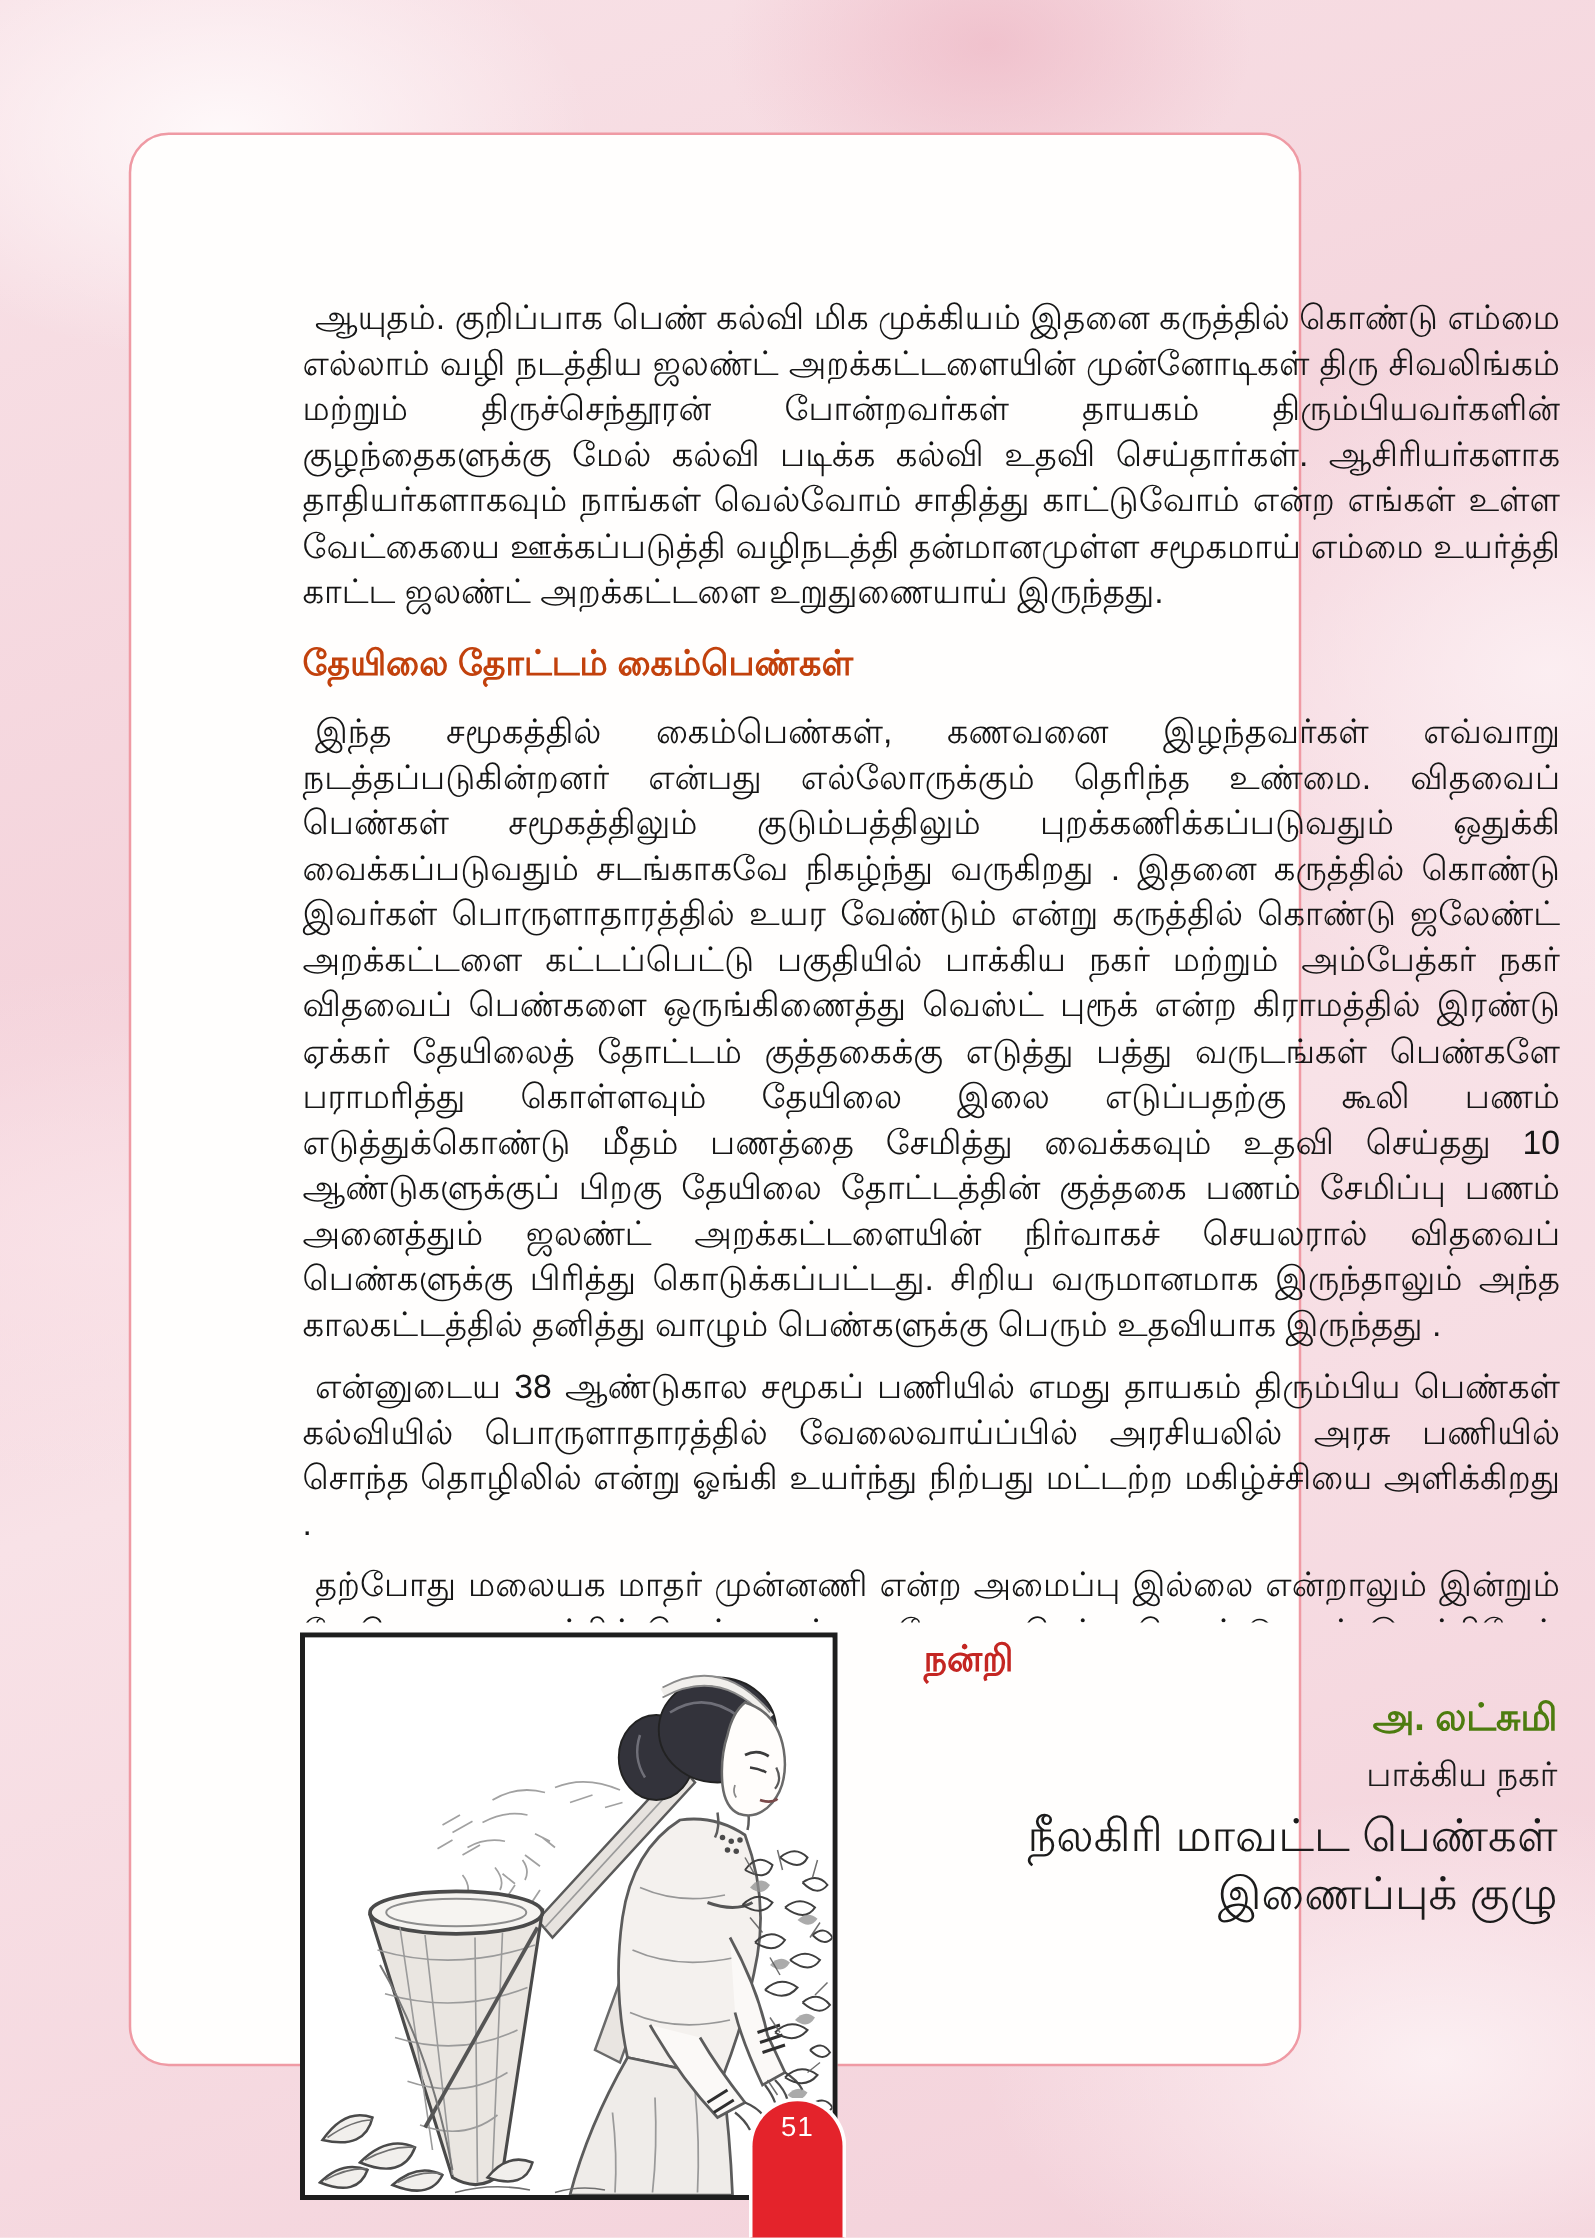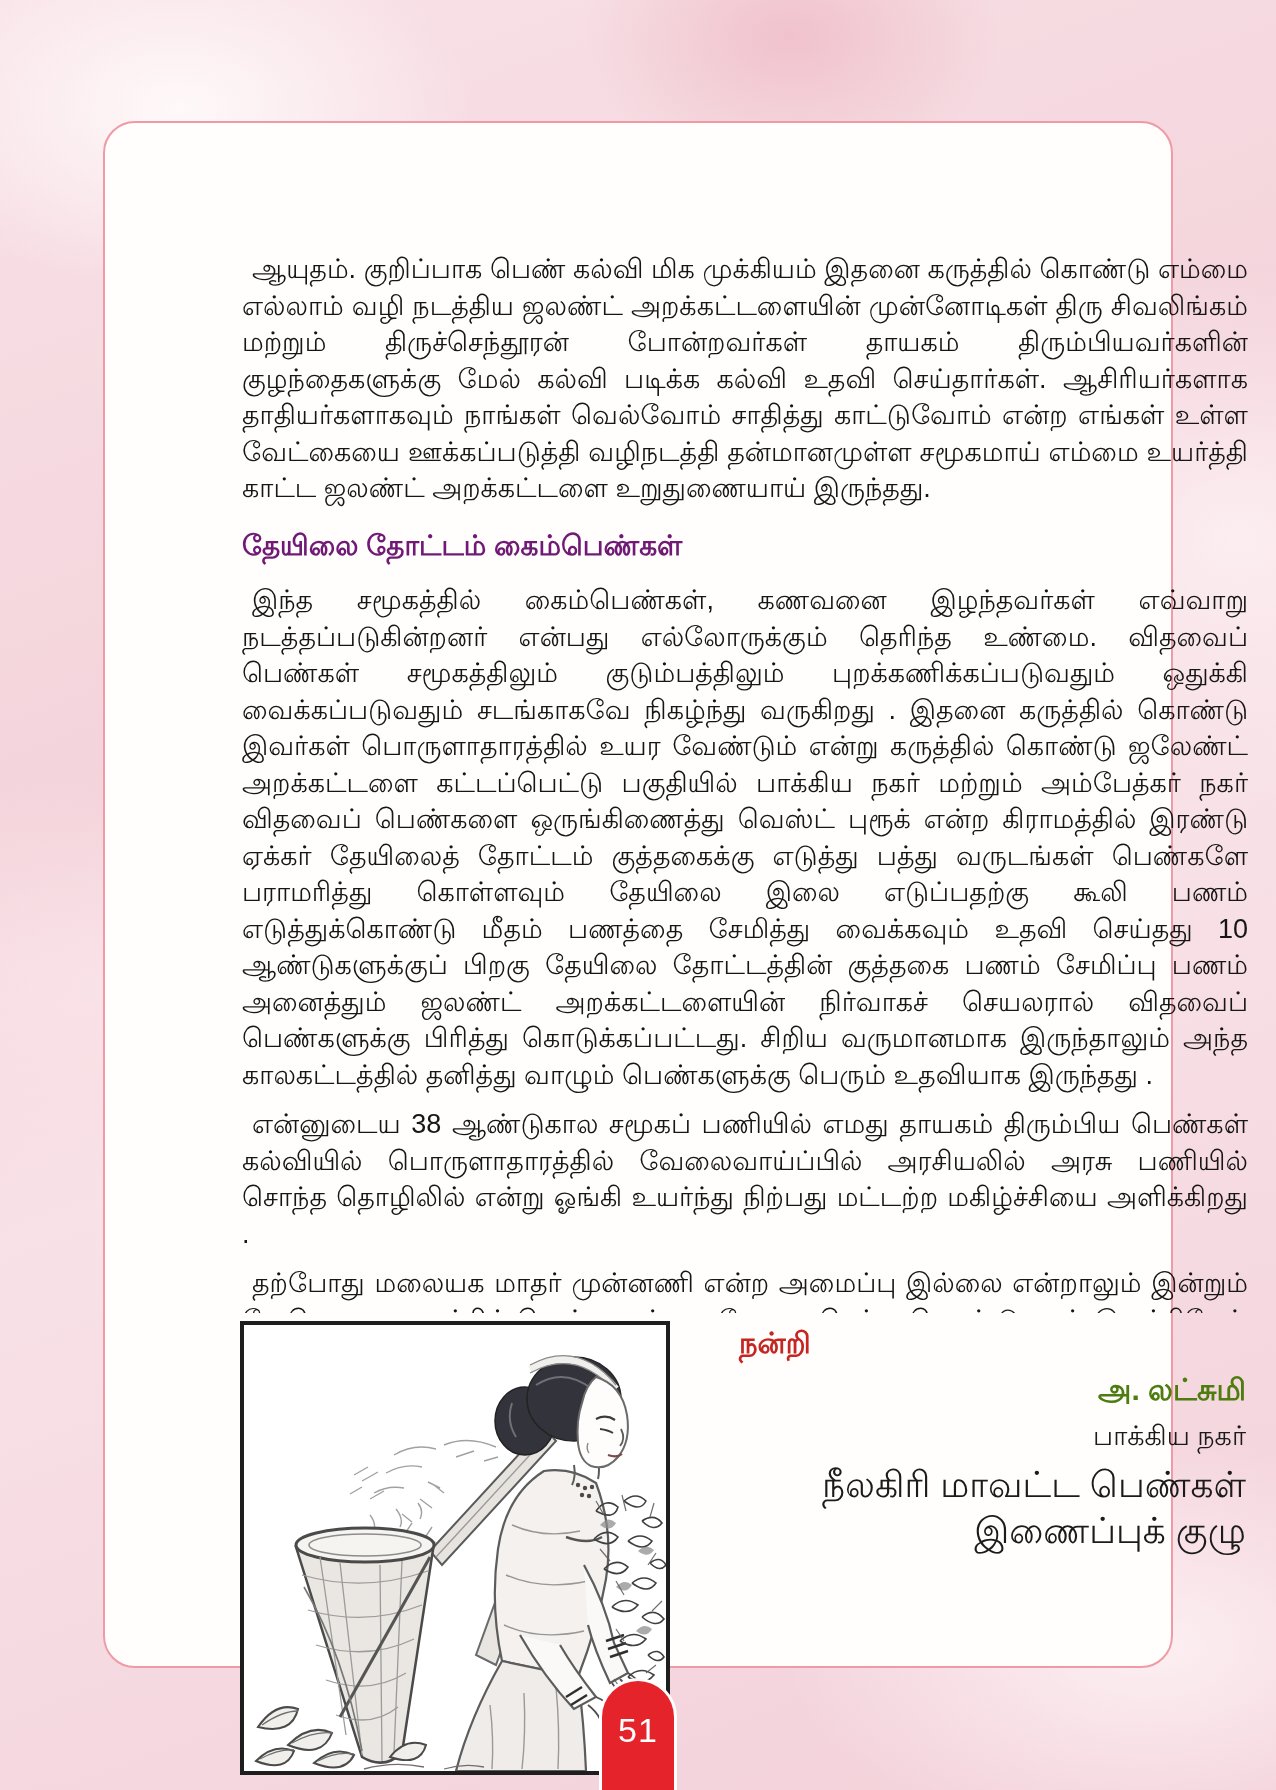--- a/index.html
+++ b/index.html
@@ -13,34 +13,34 @@
     background:
       radial-gradient(ellipse 420px 260px at 14% 6%, rgba(255,250,251,.95) 0%, rgba(255,250,251,0) 70%),
       radial-gradient(ellipse 300px 200px at 62% 2%, rgba(238,185,198,.75) 0%, rgba(238,185,198,0) 70%),
       radial-gradient(ellipse 500px 380px at 97% 30%, rgba(252,240,243,.9) 0%, rgba(252,240,243,0) 70%),
       radial-gradient(ellipse 600px 300px at 8% 55%, rgba(250,228,233,.8) 0%, rgba(250,228,233,0) 70%),
       radial-gradient(ellipse 520px 300px at 90% 92%, rgba(253,244,246,.85) 0%, rgba(253,244,246,0) 70%),
       linear-gradient(160deg,#f8e2e7 0%,#f4d3db 38%,#f8e2e7 55%,#f3d0d9 100%);
   }
   
   .card{
-    position:absolute;left:103px;top:121px;width:1070px;height:1547px;
+    position:absolute;left:103px;top:106px;width:938px;height:1547px;
     background:#fffefd;border:2px solid #ef9aa4;border-radius:32px;
     box-sizing:border-box;
     text-decoration:underline;
   }
   
   .text-col{
     position:absolute;left:137px;top:128px;width:1006px;height:1062px;
     overflow:hidden;color:#161616;
     font-size:27px;line-height:36.5px;text-align:justify;
   }
   .text-col p{margin:0 0 13px 0;text-indent:10px;}
   .text-col h2{
-    margin:21px 0 18px 0;font-size:28px;font-weight:bold;color:#701a75;
+    margin:21px 0 18px 0;font-size:28px;font-weight:bold;color:#c2410c;
     text-align:left;
   }
   
   .thanks{
     position:absolute;left:610px;top:1204px;
     color:#c42622;font-size:29px;font-weight:bold;margin-left:24px;
   }
   
   .signature{
     position:absolute;left:560px;top:1250px;width:581px;text-align:right;
@@ -55,21 +55,21 @@
     background:#fff;border:4px solid #1e1e1e;box-sizing:border-box;
   }
   .illustration svg{display:block;width:100%;height:100%;}
   
   .page-badge{
     position:absolute;left:599px;top:1678px;width:78px;height:130px;
     background:#e4232b;border:3px solid #ffffff;border-bottom:none;
     border-radius:40px 40px 0 0;box-sizing:border-box;
     display:flex;justify-content:center;align-items:flex-start;
   }
-  .page-badge span{color:#ffffff;font-size:34px;padding-top:30px;letter-spacing:1px;}
+  .page-badge span{color:#ffffff;font-size:22px;padding-top:8px;letter-spacing:1px;}
 </style>
 </head>
 <body>
 
 <div class="page">
 
   <div class="card">
 
     <div class="text-col">
       <p>ஆயுதம். குறிப்பாக பெண் கல்வி மிக முக்கியம் இதனை கருத்தில் கொண்டு எம்மை எல்லாம் வழி நடத்திய ஜலண்ட் அறக்கட்டளையின் முன்னோடிகள் திரு சிவலிங்கம் மற்றும் திருச்செந்தூரன் போன்றவர்கள் தாயகம் திரும்பியவர்களின் குழந்தைகளுக்கு மேல் கல்வி படிக்க கல்வி உதவி செய்தார்கள். ஆசிரியர்களாக தாதியர்களாகவும் நாங்கள் வெல்வோம் சாதித்து காட்டுவோம் என்ற எங்கள் உள்ள வேட்கையை ஊக்கப்படுத்தி வழிநடத்தி தன்மானமுள்ள சமூகமாய் எம்மை உயர்த்தி காட்ட ஜலண்ட் அறக்கட்டளை உறுதுணையாய் இருந்தது.</p>

